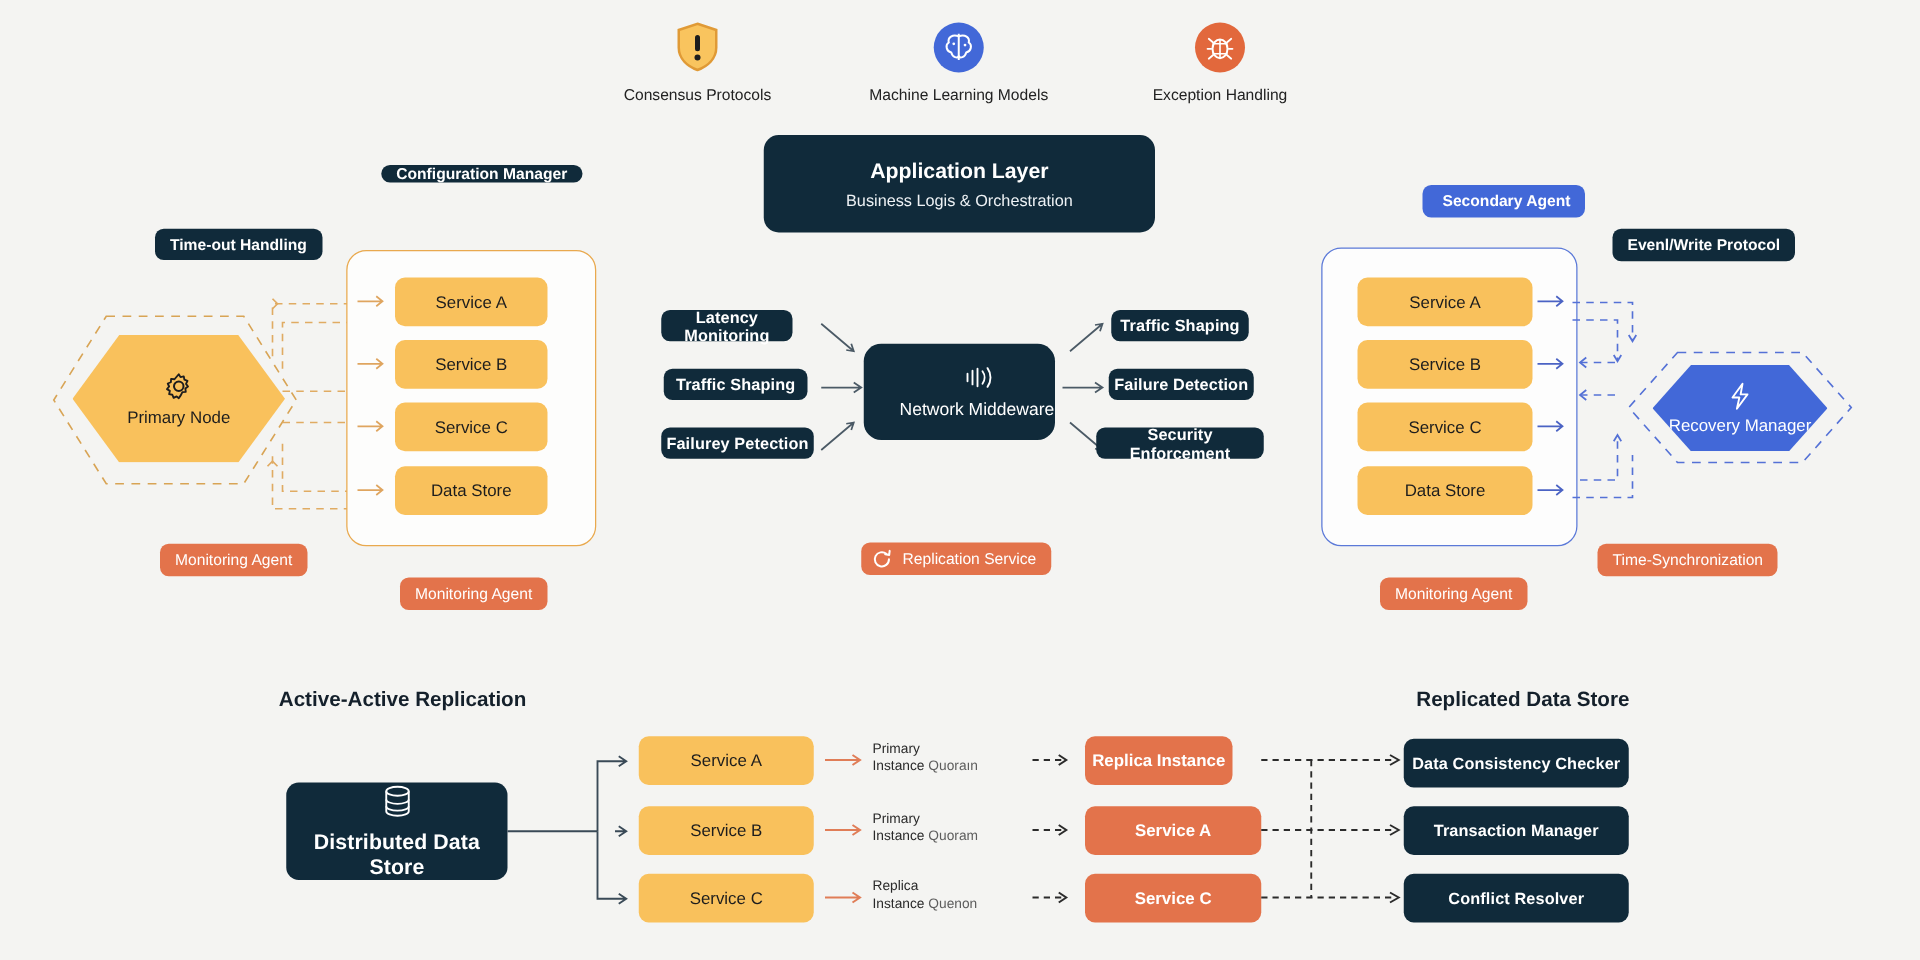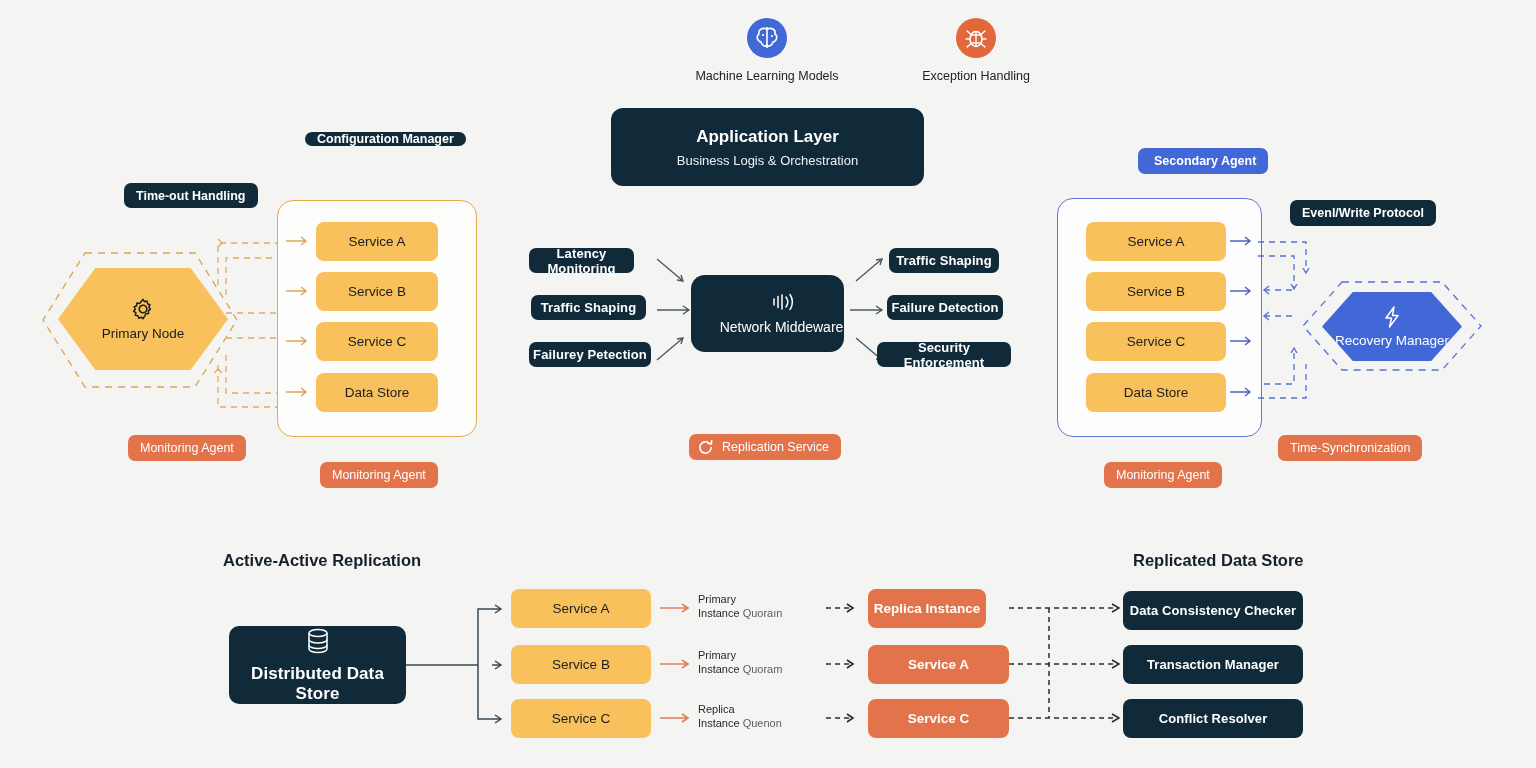--- a/index.html
+++ b/index.html
@@ -105,20 +105,30 @@
   .twoline { font-size: 11px; color: #2a2a2a; line-height: 14px; }
   .twoline .dim { color: #5d5d5d; }
 
   svg { display: block; overflow: visible; }
 </style>
 </head>
 <body>
 
 <div id="stage">
 
+  <div class="abs topicon" style="left:497px; top:16px; width:122px;">
+    <div class="badge">
+      <svg width="34" height="40" viewBox="0 0 34 40">
+        <path d="M17 1 L32 6 V20 C32 29 25 35 17 38 C9 35 2 29 2 20 V6 Z" fill="#f9c45e" stroke="#e09a36" stroke-width="2"></path>
+        <rect x="15" y="10" width="4" height="13" rx="2" fill="#1d1d1d"></rect>
+        <circle cx="17" cy="28" r="2.4" fill="#1d1d1d"></circle>
+      </svg>
+    </div>
+    <div class="cap">Consensus Protocols</div>
+  </div>
 
   <div class="abs topicon" style="left:706px; top:16px; width:122px;">
     <div class="badge">
       <svg width="42" height="42" viewBox="0 0 42 42">
         <circle cx="21" cy="21" r="20" fill="#4268d8"></circle>
         <path d="M21 10 V31" stroke="#fff" stroke-width="1.6" fill="none"></path>
         <path d="M21 12 C16 10 12 13 13 17 C10 19 11 24 15 25 C16 29 20 30 21 28" stroke="#fff" stroke-width="1.6" fill="none" stroke-linecap="round"></path>
         <path d="M21 12 C26 10 30 13 29 17 C32 19 31 24 27 25 C26 29 22 30 21 28" stroke="#fff" stroke-width="1.6" fill="none" stroke-linecap="round"></path>
         <circle cx="17" cy="18" r="1.1" fill="#fff"></circle>
         <circle cx="26" cy="19" r="1.1" fill="#fff"></circle>
@@ -266,21 +276,21 @@
         <path d="M15 9 A6 6 0 1 1 12.8 4.3" fill="none" stroke="#fff" stroke-width="1.7" stroke-linecap="round"></path>
         <path d="M15.6 1.8 L15.2 5.2 L11.8 4.6" fill="none" stroke="#fff" stroke-width="1.7" stroke-linecap="round" stroke-linejoin="round"></path>
       </svg>
     </span>
     <span>Replication Service</span>
   </div>
 
   <div class="abs pill-blue" style="left:1138px; top:148px;padding-left:16px;">
     <span>Secondary Agent</span>
   </div>
-  <div class="abs pill-navy" style="left:1290px; top:183px;margin-top:17px;">
+  <div class="abs pill-navy" style="left:1290px; top:183px;">
     <span>Evenl/Write Protocol</span>
   </div>
 
   <div class="abs panel-blue" style="left:1057px; top:198px; width:205px; height:239px;"></div>
 
   <div class="abs amber" style="left:1086px; top:222px; width:140px; height:39px;">
     <span>Service A</span>
   </div>
   <div class="abs amber" style="left:1086px; top:272px; width:140px; height:39px;">
     <span>Service B</span>

